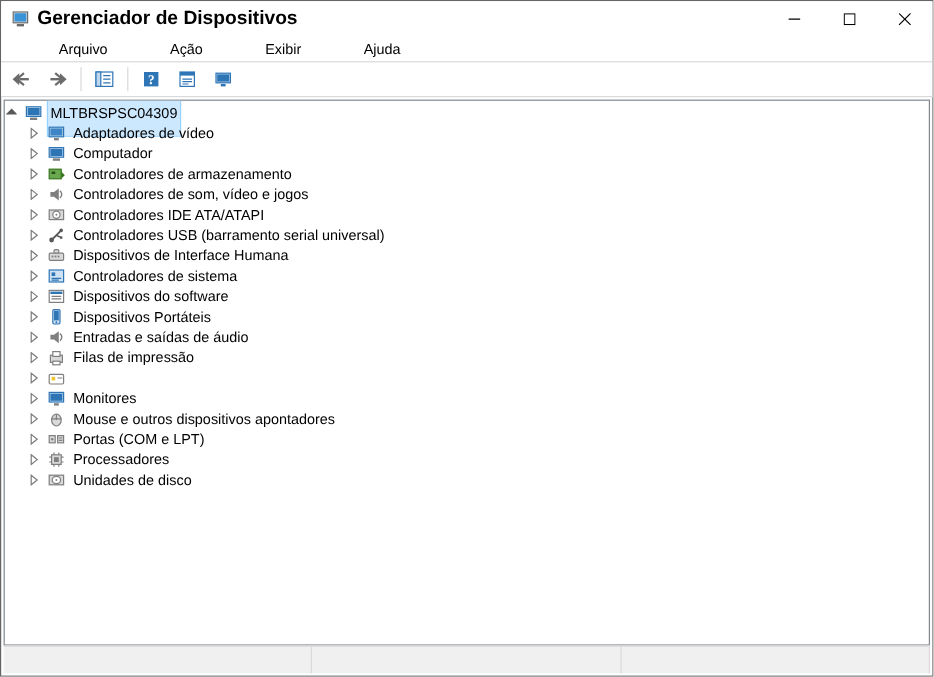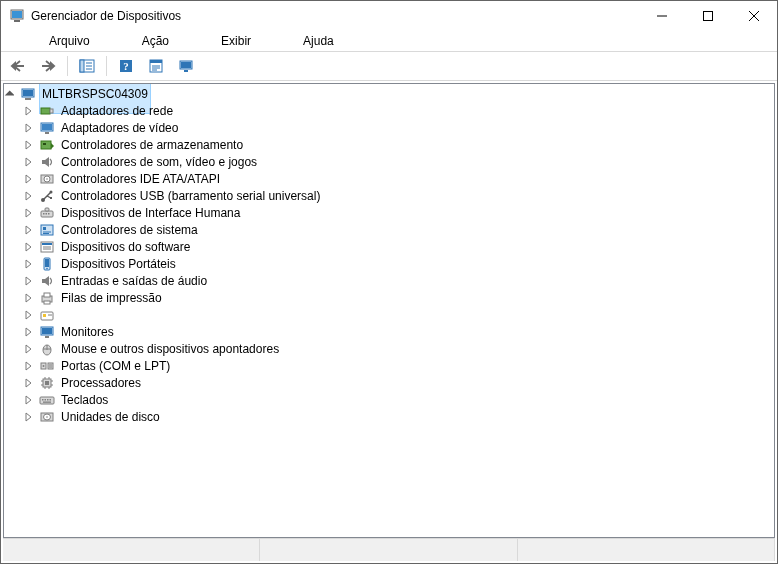--- a/index.html
+++ b/index.html
@@ -29,21 +29,22 @@
     background: #ffffff;
     border-bottom: 0;
   }
   .titlebar .app-icon {
     width: 16px; height:16px;
     margin: 0 6px 0 8px;
     display:flex;align-items:center;justify-content:center;
   }
   .titlebar .title {
     flex: 1;
-    font-size: 12px;
+    font-size: 16px;
+    font-weight: bold;
   }
   .win-controls {
     display:flex;
     height:100%;
   }
   .win-btn {
     width:46px;
     display:flex;align-items:center;justify-content:center;
     font-family: "Segoe UI Symbol","Segoe UI",sans-serif;
   }
@@ -243,41 +244,42 @@
         </div>
         <div class="tree-row">
           <span class="indent"></span>
           <span class="twisty">
             <svg width="10" height="10" viewBox="0 0 10 10">
               <path d="M3 1 L8 5 L3 9 Z" fill="none" stroke="#7a7a7a" stroke-width="1"></path>
             </svg>
           </span>
           <span class="node-icon">
             <svg width="16" height="16" viewBox="0 0 16 16">
-              <rect x="2" y="5" width="9" height="6" fill="#6aa84f" stroke="#38761d"></rect>
-              <rect x="11" y="6" width="3" height="4" fill="#d9d9d9" stroke="#7f7f7f"></rect>
-            </svg>
-          </span>
-          <span class="node-label">Adaptadores de rede</span>
-        </div>
-        <div class="tree-row">
-          <span class="indent"></span>
-          <span class="twisty">
-            <svg width="10" height="10" viewBox="0 0 10 10">
-              <path d="M3 1 L8 5 L3 9 Z" fill="none" stroke="#7a7a7a" stroke-width="1"></path>
-            </svg>
-          </span>
-          <span class="node-icon">
-            <svg width="16" height="16" viewBox="0 0 16 16">
               <rect x="2" y="3" width="12" height="8" fill="#cfe2f3" stroke="#2e75b6"></rect>
               <rect x="3" y="4" width="10" height="6" fill="#3d85c6"></rect>
               <rect x="6" y="12" width="4" height="2" fill="#7f7f7f"></rect>
             </svg>
           </span>
           <span class="node-label">Adaptadores de vídeo</span>
+        </div>
+        <div class="tree-row">
+          <span class="indent"></span>
+          <span class="twisty">
+            <svg width="10" height="10" viewBox="0 0 10 10">
+              <path d="M3 1 L8 5 L3 9 Z" fill="none" stroke="#7a7a7a" stroke-width="1"></path>
+            </svg>
+          </span>
+          <span class="node-icon">
+            <svg width="16" height="16" viewBox="0 0 16 16">
+              <rect x="2" y="3" width="12" height="8" fill="#cfe2f3" stroke="#2e75b6"></rect>
+              <rect x="3" y="4" width="10" height="6" fill="#2e75b6"></rect>
+              <rect x="5" y="12" width="6" height="2" fill="#7f7f7f"></rect>
+            </svg>
+          </span>
+          <span class="node-label">Computador</span>
         </div>
         <div class="tree-row">
           <span class="indent"></span>
           <span class="twisty">
             <svg width="10" height="10" viewBox="0 0 10 10">
               <path d="M3 1 L8 5 L3 9 Z" fill="none" stroke="#7a7a7a" stroke-width="1"></path>
             </svg>
           </span>
           <span class="node-icon">
             <svg width="16" height="16" viewBox="0 0 16 16">
@@ -526,39 +528,20 @@
         </div>
         <div class="tree-row">
           <span class="indent"></span>
           <span class="twisty">
             <svg width="10" height="10" viewBox="0 0 10 10">
               <path d="M3 1 L8 5 L3 9 Z" fill="none" stroke="#7a7a7a" stroke-width="1"></path>
             </svg>
           </span>
           <span class="node-icon">
             <svg width="16" height="16" viewBox="0 0 16 16">
-              <rect x="1" y="5" width="14" height="7" rx="1" fill="#d9d9d9" stroke="#7f7f7f"></rect>
-              <rect x="3" y="7" width="1.5" height="1.5" fill="#7f7f7f"></rect>
-              <rect x="5.5" y="7" width="1.5" height="1.5" fill="#7f7f7f"></rect>
-              <rect x="8" y="7" width="1.5" height="1.5" fill="#7f7f7f"></rect>
-              <rect x="10.5" y="7" width="1.5" height="1.5" fill="#7f7f7f"></rect>
-              <rect x="4" y="9.5" width="8" height="1.3" fill="#7f7f7f"></rect>
-            </svg>
-          </span>
-          <span class="node-label">Teclados</span>
-        </div>
-        <div class="tree-row">
-          <span class="indent"></span>
-          <span class="twisty">
-            <svg width="10" height="10" viewBox="0 0 10 10">
-              <path d="M3 1 L8 5 L3 9 Z" fill="none" stroke="#7a7a7a" stroke-width="1"></path>
-            </svg>
-          </span>
-          <span class="node-icon">
-            <svg width="16" height="16" viewBox="0 0 16 16">
               <rect x="2" y="4" width="12" height="8" fill="#d9d9d9" stroke="#7f7f7f"></rect>
               <ellipse cx="8" cy="8" rx="3.5" ry="3" fill="#fff" stroke="#7f7f7f"></ellipse>
               <circle cx="8" cy="8" r="0.8" fill="#7f7f7f"></circle>
             </svg>
           </span>
           <span class="node-label">Unidades de disco</span>
         </div>
       </div>
     <div class="status-area">
       <div class="status-cell"></div>

